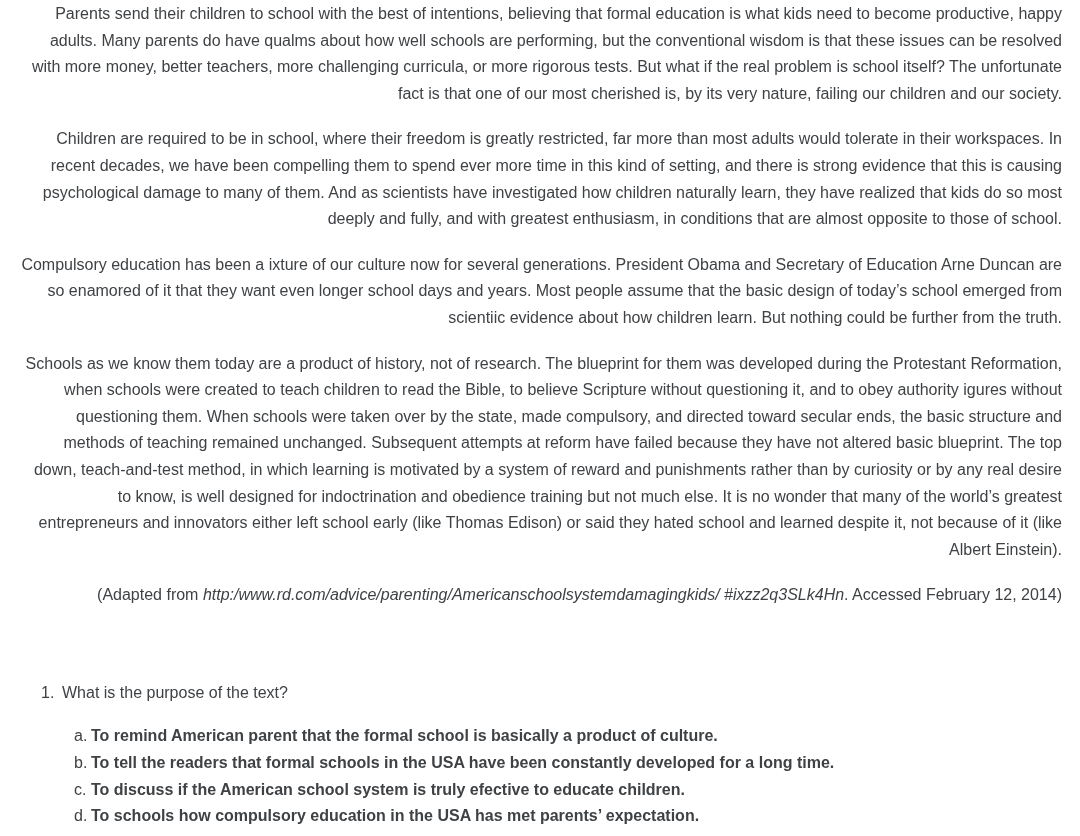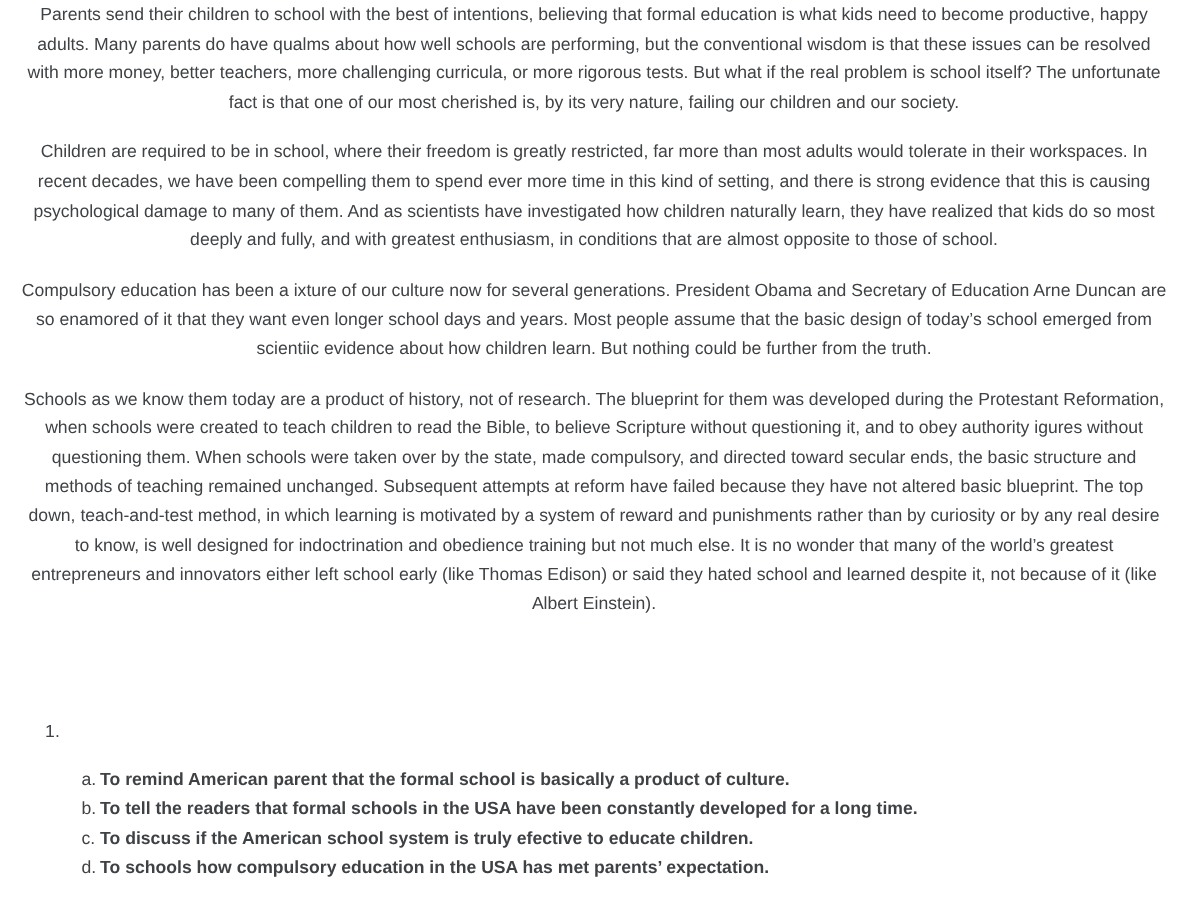--- a/index.html
+++ b/index.html
@@ -15,21 +15,21 @@
     color: #3f4245;
     -webkit-font-smoothing: antialiased;
   }
   .doc {
     padding: 1px 18px 0 18px;
   }
   .para {
     font-size: 16px;
     line-height: 26.6px;
     margin: 19px 0;
-    text-align: center;
+    text-align: right;
   }
   .para:first-child {
     margin-top: 0;
   }
   .citation {
     font-size: 16px;
     line-height: 26.6px;
     margin-top: 17px;
     text-align: right;
   }
@@ -76,27 +76,29 @@
 <div class="doc">
 
   <p class="para">Parents send their children to school with the best of intentions, believing that formal education is what kids need to become productive, happy adults. Many parents do have qualms about how well schools are performing, but the conventional wisdom is that these issues can be resolved with more money, better teachers, more challenging curricula, or more rigorous tests. But what if the real problem is school itself? The unfortunate fact is that one of our most cherished is, by its very nature, failing our children and our society.</p>
 
   <p class="para">Children are required to be in school, where their freedom is greatly restricted, far more than most adults would tolerate in their workspaces. In recent decades, we have been compelling them to spend ever more time in this kind of setting, and there is strong evidence that this is causing psychological damage to many of them. And as scientists have investigated how children naturally learn, they have realized that kids do so most deeply and fully, and with greatest enthusiasm, in conditions that are almost opposite to those of school.</p>
 
   <p class="para">Compulsory education has been a ixture of our culture now for several generations. President Obama and Secretary of Education Arne Duncan are so enamored of it that they want even longer school days and years. Most people assume that the basic design of today’s school emerged from scientiic evidence about how children learn. But nothing could be further from the truth.</p>
 
   <p class="para">Schools as we know them today are a product of history, not of research. The blueprint for them was developed during the Protestant Reformation, when schools were created to teach children to read the Bible, to believe Scripture without questioning it, and to obey authority igures without questioning them. When schools were taken over by the state, made compulsory, and directed toward secular ends, the basic structure and methods of teaching remained unchanged. Subsequent attempts at reform have failed because they have not altered basic blueprint. The top down, teach-and-test method, in which learning is motivated by a system of reward and punishments rather than by curiosity or by any real desire to know, is well designed for indoctrination and obedience training but not much else. It is no wonder that many of the world’s greatest entrepreneurs and innovators either left school early (like Thomas Edison) or said they hated school and learned despite it, not because of it (like Albert Einstein).</p>
 
+  <div class="citation"><span>(Adapted from </span><span class="src">http:/www.rd.com/advice/parenting/Americanschoolsystemdamagingkids/ #ixzz2q3SLk4Hn</span><span>. Accessed February 12, 2014)</span></div>
 
   <div class="spacer"></div>
 
   <div class="question-block">
 
     <div class="question-row">
       <span class="q-num">1.</span>
+      <span class="q-text">What is the purpose of the text?</span>
     </div>
 
     <div class="options">
 
       <div class="option-row">
         <span class="opt-letter">a.</span>
         <span class="opt-text">To remind American parent that the formal school is basically a product of culture.</span>
       </div>
 
       <div class="option-row">

